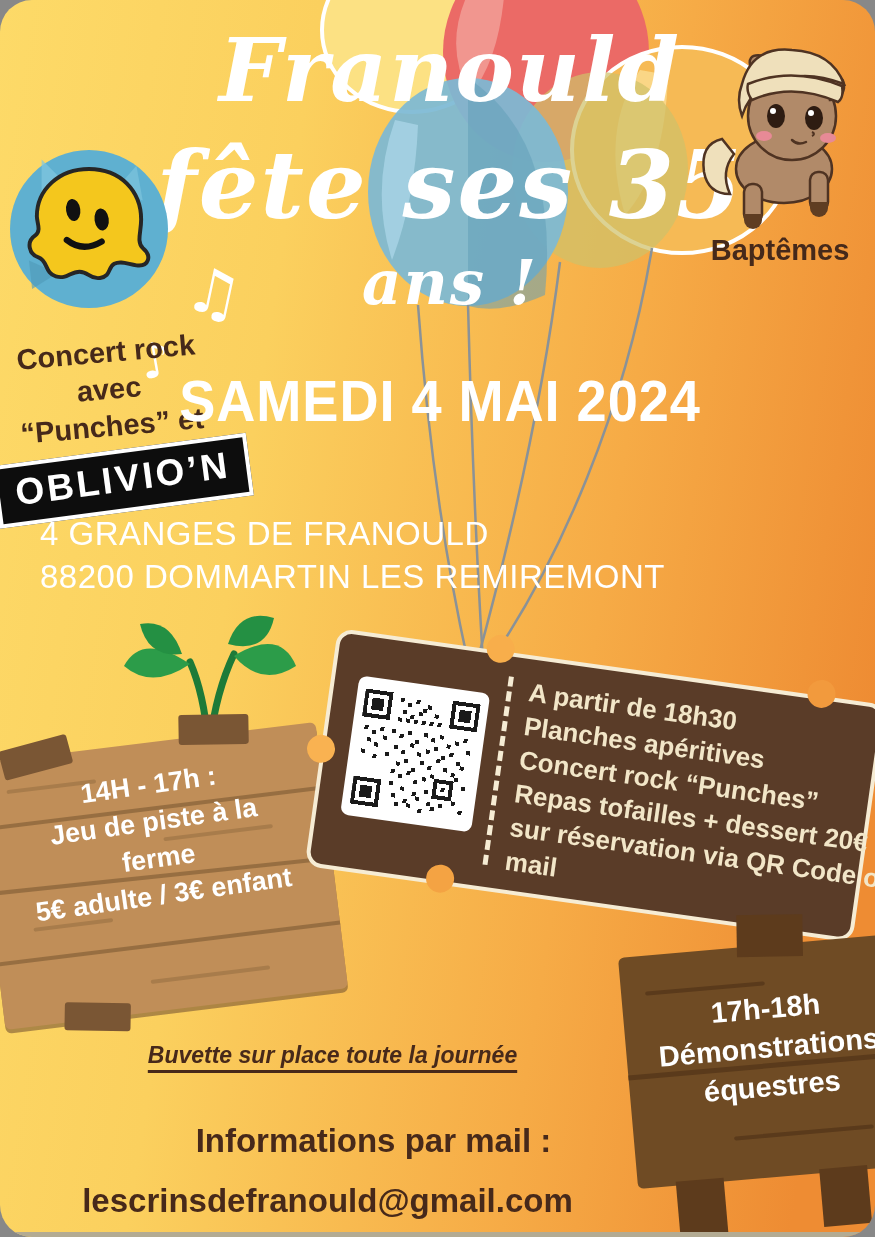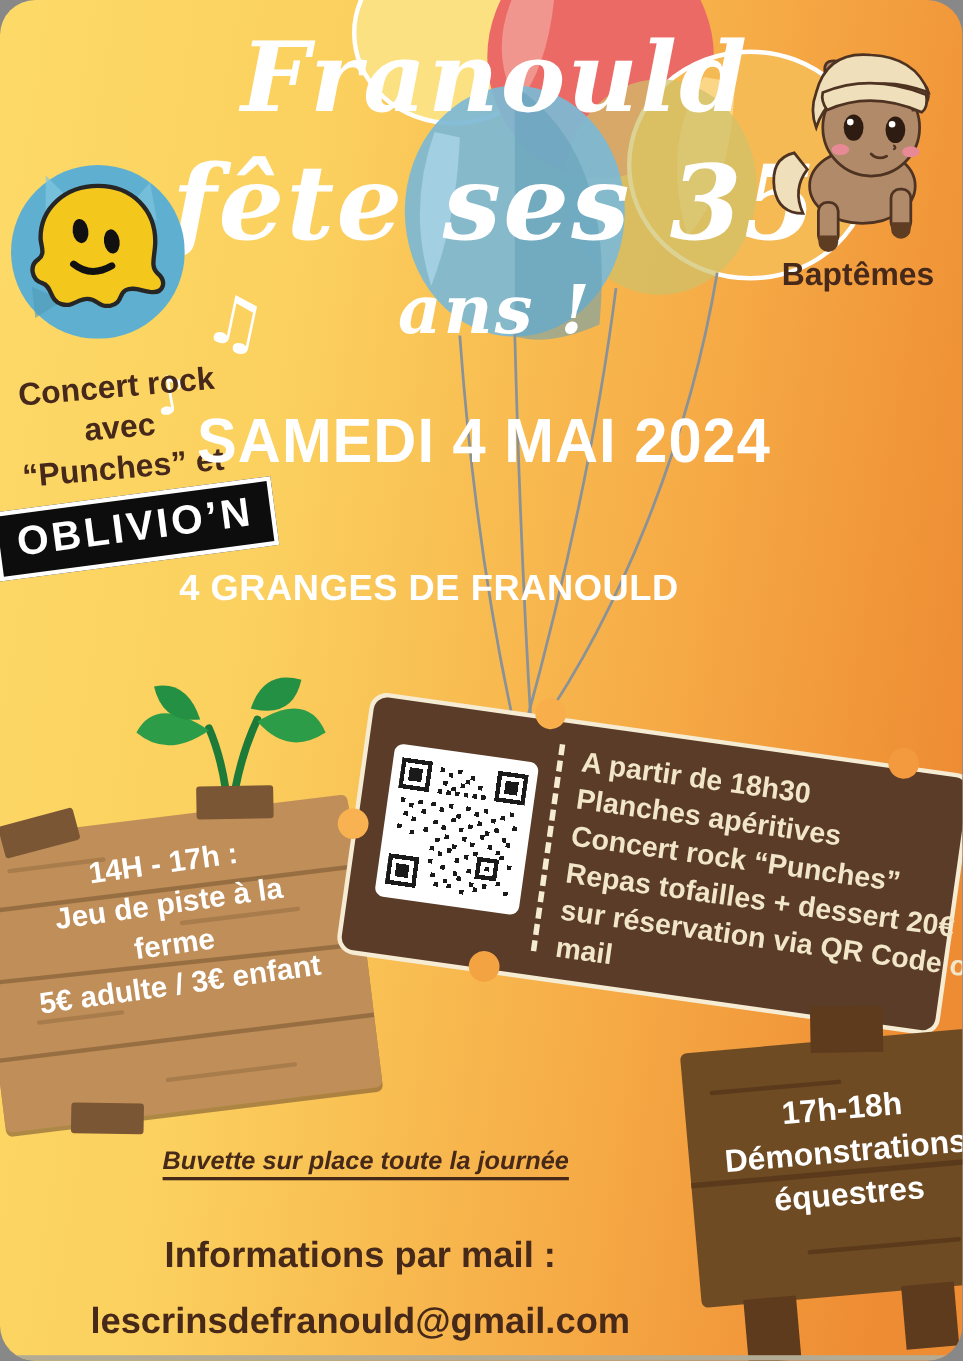--- a/index.html
+++ b/index.html
@@ -19,22 +19,22 @@
   .t1{top:26px;font-size:88px;}
   .t2{top:138px;font-size:94px;}
   .t3{top:252px;font-size:61px;}
   
   .date{
     top:368px;left:70px;width:740px;text-align:center;color:#fff;
     font-size:57px;font-weight:bold;letter-spacing:1px;white-space:nowrap;
     transform:scaleX(.95);transform-origin:center;
   }
   .address{
-    top:512px;left:40px;width:700px;text-align:center;color:#fff;
-    font-size:33px;font-weight:bold;line-height:43px;letter-spacing:.5px;
+    top:512px;left:40px;width:700px;color:#fff;
+    font-size:33px;font-weight:normal;line-height:43px;letter-spacing:.5px;
   }
   
   .pony-caption{top:230px;left:685px;width:190px;text-align:center;color:#46291a;
     font-size:29px;font-weight:bold;line-height:41px;}
   
   .concert{top:334px;left:0px;width:218px;text-align:center;color:#46291a;
     font-size:29px;font-weight:bold;line-height:37px;transform:rotate(-5deg);}
   
   .oblivion{
     top:466px;left:-4px;display:inline-block;background:#0d0d0d;color:#fff;
@@ -83,21 +83,21 @@
     position:absolute;top:44px;left:0;width:100%;text-align:center;color:#fff;
     font-size:29px;font-weight:bold;line-height:39px;
   }
   
   .buvette{
     top:1042px;left:5px;width:655px;text-align:center;color:#47291a;
     font-size:23px;font-weight:bold;font-style:italic;
     text-decoration:underline;text-decoration-thickness:3px;text-underline-offset:7px;
     white-space:nowrap;
   }
-  .info1{top:1122px;left:0px;width:655px;text-align:center;color:#47291a;font-size:33px;font-weight:bold;}
+  .info1{top:1122px;left:0px;width:655px;text-align:center;color:#47291a;font-size:33px;font-weight:bold;padding-left:46px;}
   .info2{top:1166px;left:0px;width:655px;text-align:center;color:#47291a;font-size:33px;font-weight:bold;margin-top:16px;}
   .bottom-strip{left:0;bottom:0;width:100%;height:5px;background:#b3ab93;}
   svg{display:block;}
 </style>
 </head>
 <body>
 
 <div id="poster">
 
   <svg class="abs" style="left:0;top:0;" width="875" height="700" viewBox="0 0 875 700">
@@ -163,20 +163,21 @@
     <div>Concert rock</div>
     <div>avec</div>
     <div>“Punches” et</div>
   </div>
 
   <div class="abs oblivion">OBLIVIO’N</div>
 
   <div class="abs date">SAMEDI 4 MAI 2024</div>
   <div class="abs address">
     <div>4 GRANGES DE FRANOULD</div>
+    <div>88200 DOMMARTIN LES REMIREMONT</div>
   </div>
 
   <svg class="abs" style="left:112px;top:614px;" width="190" height="130" viewBox="0 0 190 130">
     <path d="M96,128 Q92,80 78,48" fill="none" stroke="#1d7a38" stroke-width="7" stroke-linecap="round"></path>
     <path d="M98,128 Q104,78 122,40" fill="none" stroke="#1d7a38" stroke-width="7" stroke-linecap="round"></path>
     <path d="M78,50 Q30,18 12,52 Q40,76 78,50 Z" fill="#2c9c49"></path>
     <path d="M70,40 Q58,4 28,10 Q36,44 70,40 Z" fill="#249043"></path>
     <path d="M122,42 Q168,14 184,52 Q150,74 122,42 Z" fill="#2c9c49"></path>
     <path d="M116,30 Q128,-6 162,4 Q154,40 116,30 Z" fill="#249043"></path>
   </svg>

